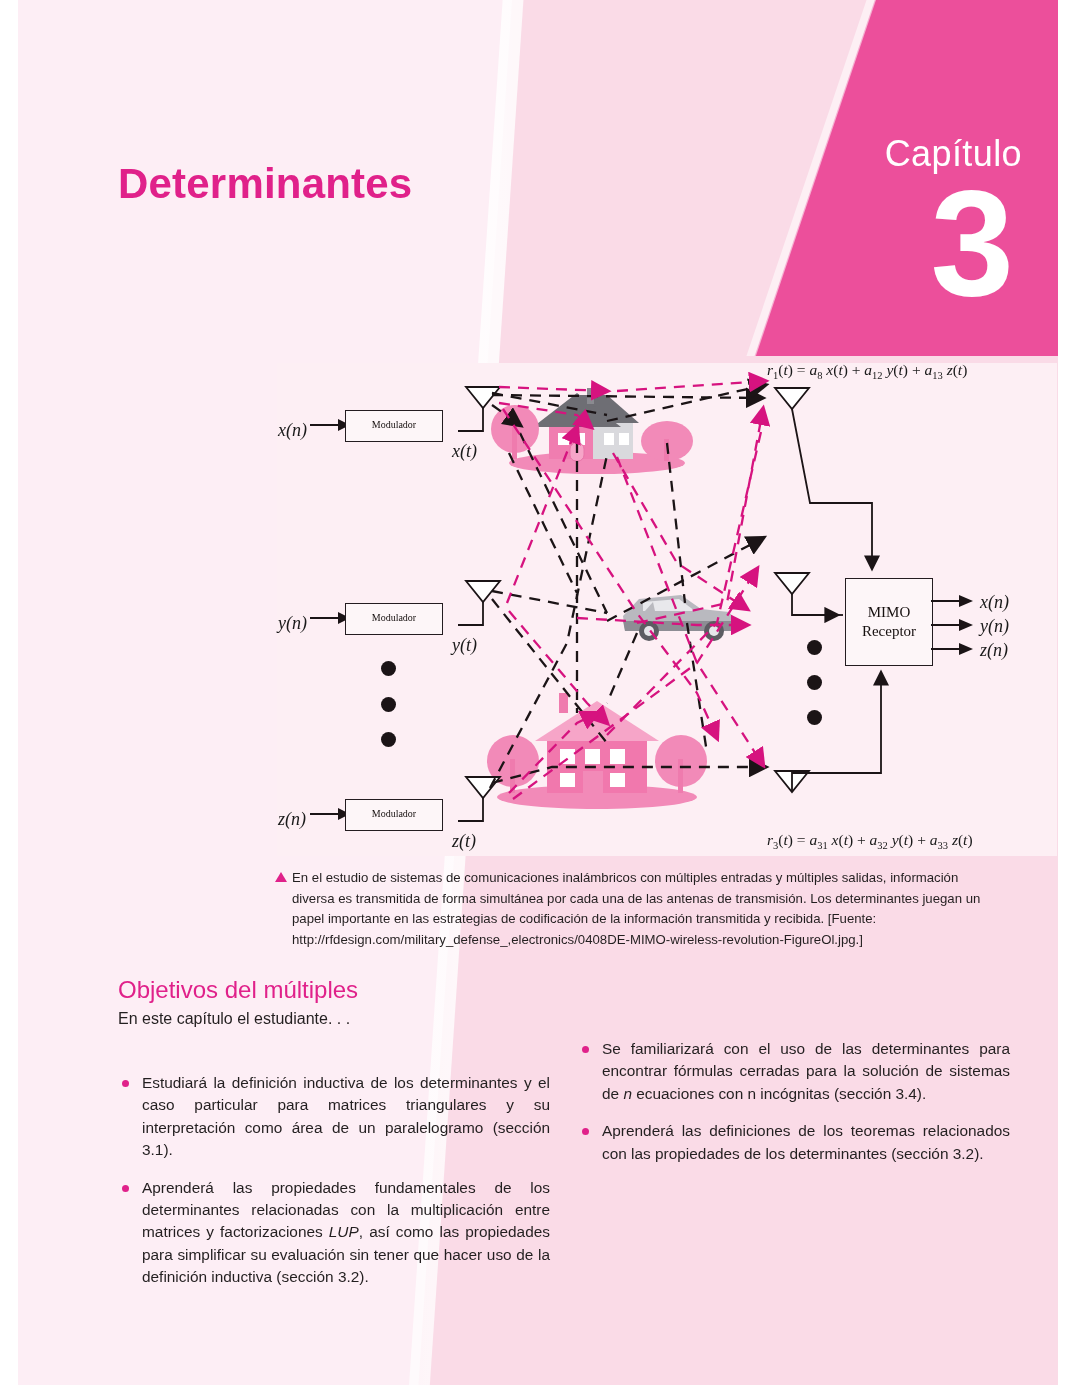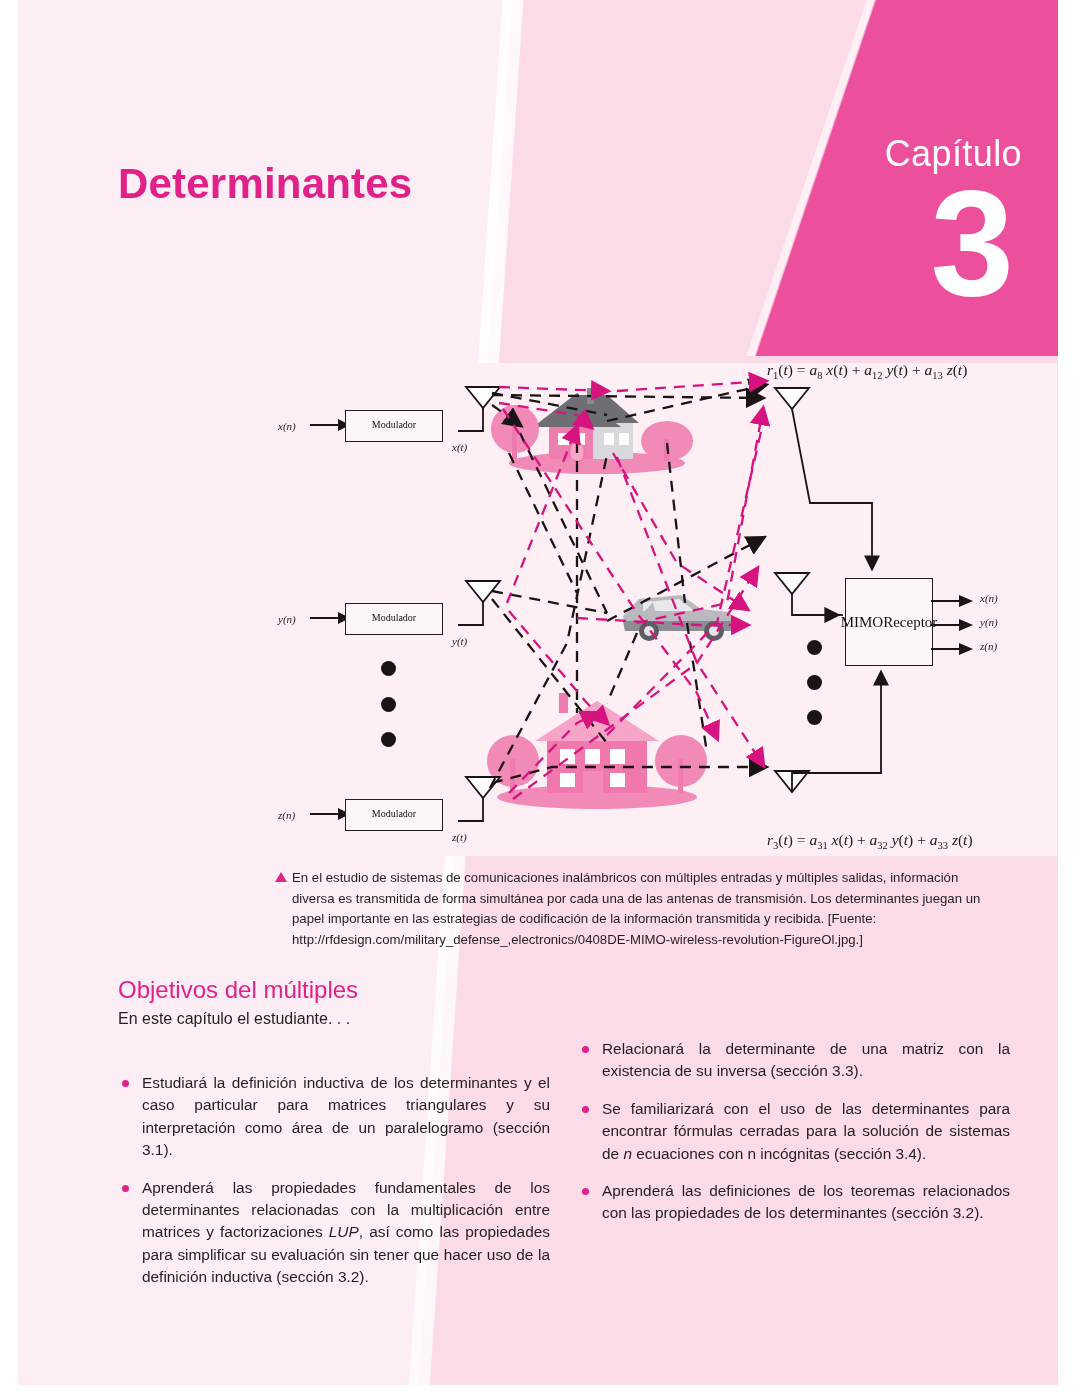--- a/index.html
+++ b/index.html
@@ -32,29 +32,29 @@
 
   
   .figure{position:absolute;left:277px;top:363px;width:780px;height:493px;background:#fdeff4;}
   .figure svg{display:block;}
   .eq{position:absolute;font-family:"Liberation Serif",serif;font-size:15.5px;color:#1a1a1a;white-space:nowrap;}
   .eq i{font-style:italic;}
   .eq sub{font-size:10.5px;}
   .eq-top{left:767px;top:361px;}
   .eq-bot{left:767px;top:831px;}
 
-  .lbl{position:absolute;font-family:"Liberation Serif",serif;font-size:11px;color:#1a1a1a;font-style:italic;white-space:nowrap;}
+  .lbl{position:absolute;font-family:"Liberation Serif",serif;font-size:18px;color:#1a1a1a;font-style:italic;white-space:nowrap;}
 
   .modbox{position:absolute;border:1.6px solid #241c20;background:#fdf6f8;
           font-family:"Liberation Serif",serif;font-size:10px;color:#16100f;
           text-align:center;line-height:28px;height:30px;width:96px;}
   .mimobox{position:absolute;left:845px;top:578px;width:86px;height:86px;
            border:1.6px solid #241c20;background:#fdf6f8;
            font-family:"Liberation Serif",serif;font-size:15px;color:#16100f;
-           display:flex;flex-direction:row;align-items:center;justify-content:center;line-height:19px;}
+           display:flex;flex-direction:column;align-items:center;justify-content:center;line-height:19px;}
   .dot{position:absolute;width:15px;height:15px;border-radius:50%;background:#1b1416;}
 
   
   .caption{position:absolute;left:292px;top:868px;width:700px;color:#231f20;
            font-size:13.2px;line-height:20.5px;}
   .cap-tri{position:absolute;left:275px;top:872px;width:0;height:0;
            border-left:6px solid transparent;border-right:6px solid transparent;
            border-bottom:10px solid #e0218a;}
 
   
@@ -282,23 +282,20 @@
     <div class="bullet-row">
       <span>Estudiará la definición inductiva de los determinantes y el caso particular para matrices triangulares y su interpretación como área de un paralelogramo (sección 3.1).</span>
     </div>
     <div class="bullet-row">
       <span>Aprenderá las propiedades fundamentales de los determinantes relacionadas con la multiplicación entre matrices y factorizaciones </span><i>LUP</i><span>, así como las propiedades para simplificar su evaluación sin tener que hacer uso de la definición inductiva (sección 3.2).</span>
     </div>
   </div>
 
   <div class="col col-r">
     <div class="bullet-row">
-      <span>Relacionará la determinante de una matriz con la existencia de su inversa (sección 3.3).</span>
-    </div>
-    <div class="bullet-row">
       <span>Se familiarizará con el uso de las determinantes para encontrar fórmulas cerradas para la solución de sistemas de </span><i>n</i><span> ecuaciones con n incógnitas (sección 3.4).</span>
     </div>
     <div class="bullet-row">
       <span>Aprenderá las definiciones de los teoremas relacionados con las propiedades de los determinantes (sección 3.2).</span>
     </div>
   </div>
 
 </div>
 
 </body></html>

